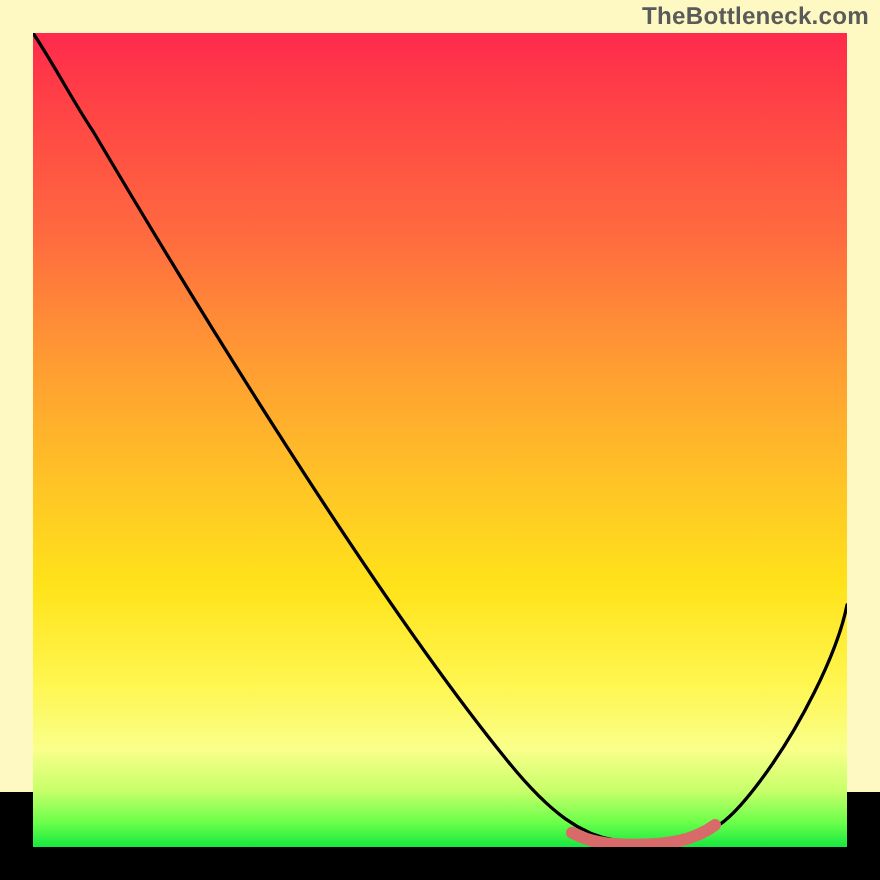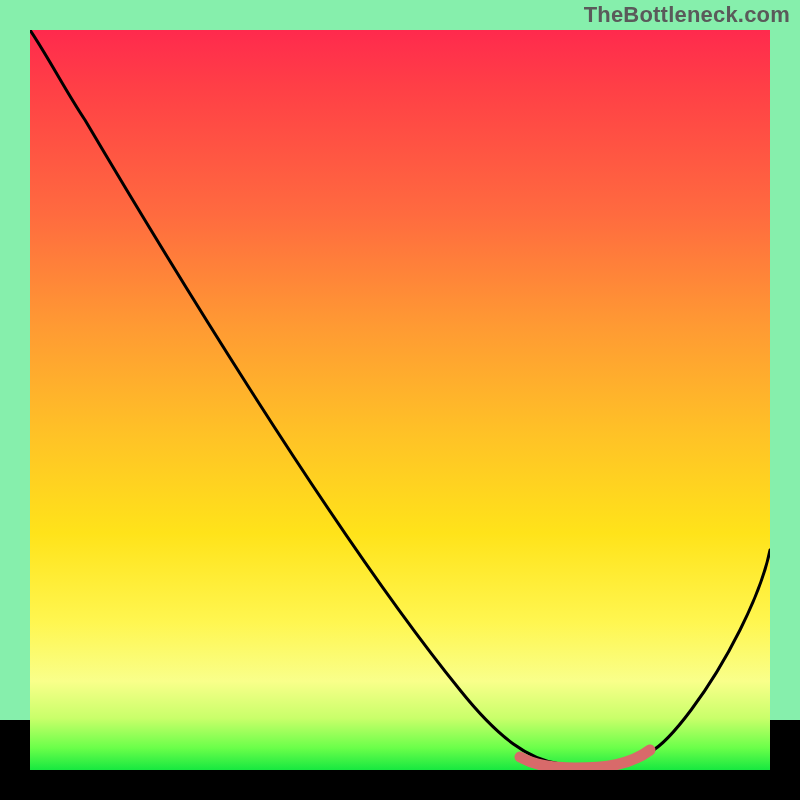--- a/index.html
+++ b/index.html
@@ -8,21 +8,21 @@
     width: 800px;
     height: 800px;
     background: #000;
     overflow: hidden;
     font-family: Arial, Helvetica, sans-serif;
   }
   .frame {
     position: relative;
     width: 800px;
     height: 720px;
-    background: #86efac;
+    background: #fef9c3;
   }
   .watermark {
     position: absolute;
     top: 2px;
     right: 10px;
     color: #5a5a5a;
     font-size: 22px;
     font-weight: bold;
     letter-spacing: 0.2px;
     z-index: 5;

